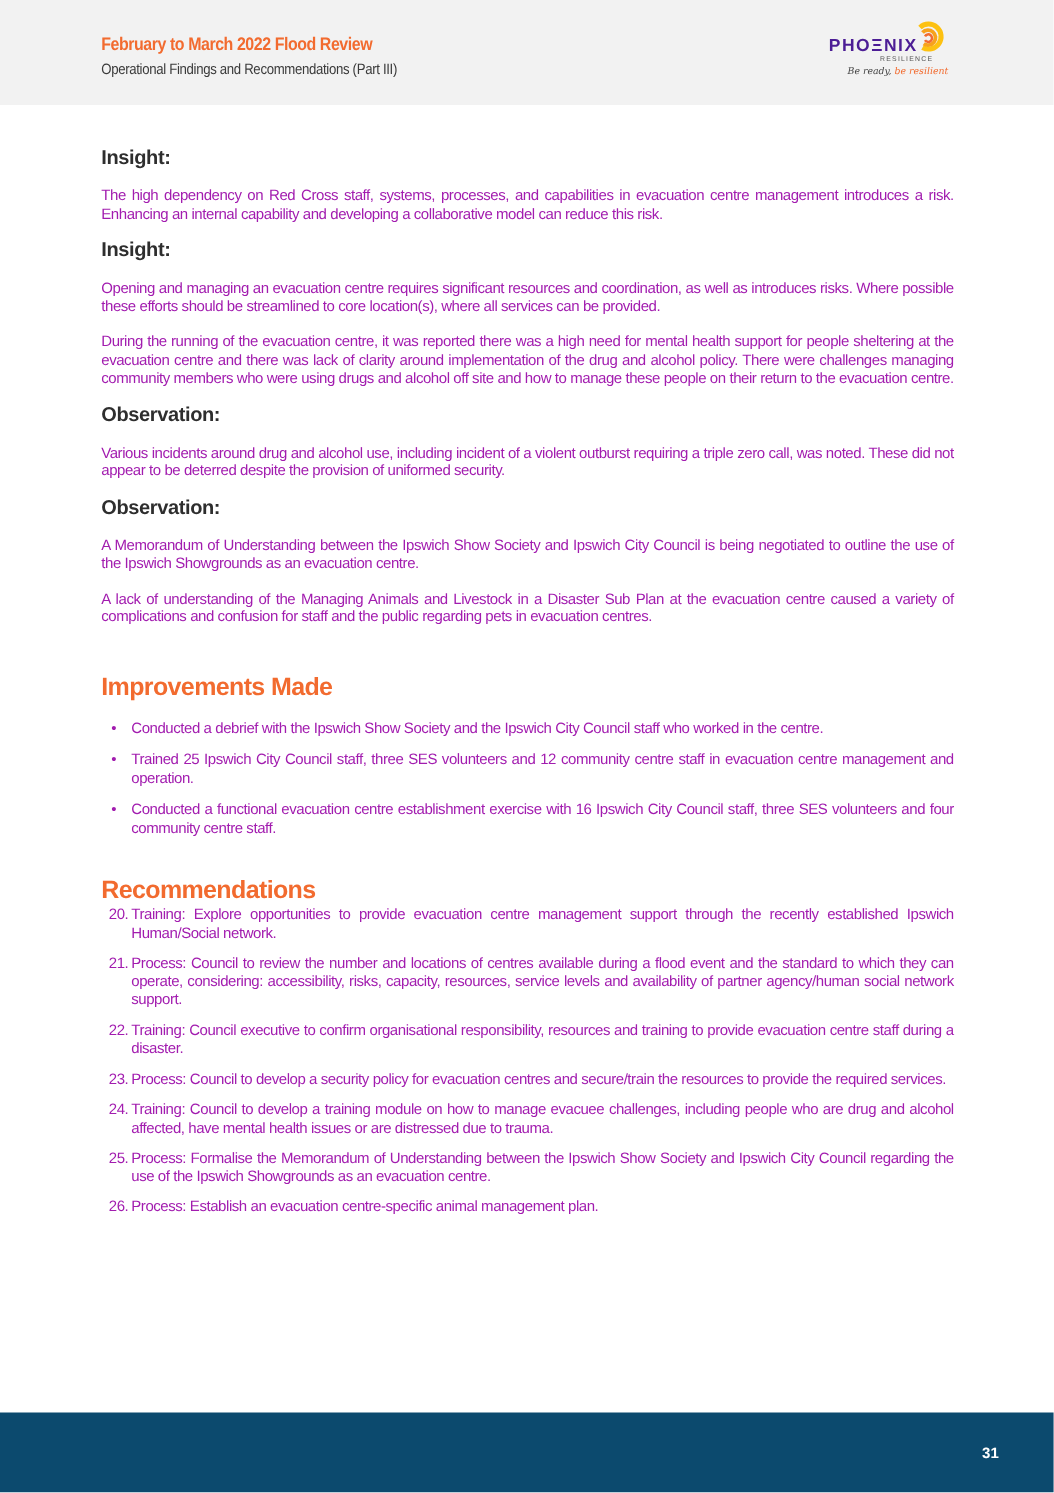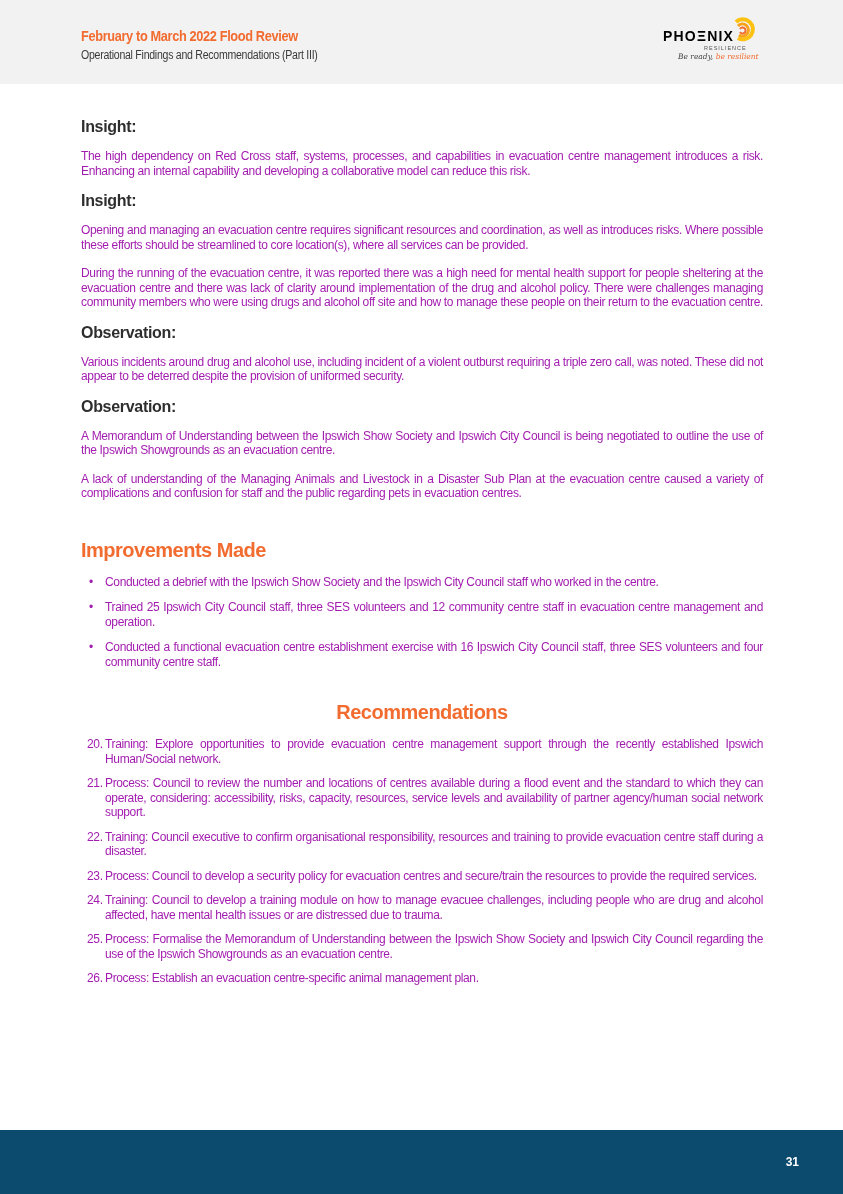--- a/index.html
+++ b/index.html
@@ -42,21 +42,21 @@
     .logo {
       position: absolute;
       left: 660px; top: 16px;
       width: 100px; height: 50px;
     }
     .logo-word {
       position: absolute;
       left: 3px; top: 12px;
       font-size: 14px;
       font-weight: bold;
-      color: #000000;
+      color: #4c1d95;
       letter-spacing: 1.2px;
       white-space: nowrap;
     }
     .logo-sub {
       position: absolute;
       left: 44px; top: 29px;
       font-size: 5.5px;
       color: #555;
       letter-spacing: 1px;
       white-space: nowrap;
@@ -183,21 +183,21 @@
   <div style="margin-top:38px;">
     <h2 class="section-heading" style="margin-bottom:13px;">Improvements Made</h2>
     <ul class="bullets">
       <li class="txt"><span class="dot">•</span><span>Conducted a debrief with the Ipswich Show Society and the Ipswich City Council staff who worked in the centre.</span></li>
       <li class="txt"><span class="dot">•</span><span>Trained 25 Ipswich City Council staff, three SES volunteers and 12 community centre staff in evacuation centre management and operation.</span></li>
       <li class="txt"><span class="dot">•</span><span>Conducted a functional evacuation centre establishment exercise with 16 Ipswich City Council staff, three SES volunteers and four community centre staff.</span></li>
     </ul>
   </div>
 
   <div style="margin-top:32px;">
-    <h2 class="section-heading" style="margin-bottom:13px;text-align:center;">Recommendations</h2>
+    <h2 class="section-heading" style="">Recommendations</h2>
     <ol class="numlist">
       <li class="txt"><span class="num">20.</span><span>Training: Explore opportunities to provide evacuation centre management support through the recently established Ipswich Human/Social network.</span></li>
       <li class="txt"><span class="num">21.</span><span>Process: Council to review the number and locations of centres available during a flood event and the standard to which they can operate, considering: accessibility, risks, capacity, resources, service levels and availability of partner agency/human social network support.</span></li>
       <li class="txt"><span class="num">22.</span><span>Training: Council executive to confirm organisational responsibility, resources and training to provide evacuation centre staff during a disaster.</span></li>
       <li class="txt"><span class="num">23.</span><span>Process: Council to develop a security policy for evacuation centres and secure/train the resources to provide the required services.</span></li>
       <li class="txt"><span class="num">24.</span><span>Training: Council to develop a training module on how to manage evacuee challenges, including people who are drug and alcohol affected, have mental health issues or are distressed due to trauma.</span></li>
       <li class="txt"><span class="num">25.</span><span>Process: Formalise the Memorandum of Understanding between the Ipswich Show Society and Ipswich City Council regarding the use of the Ipswich Showgrounds as an evacuation centre.</span></li>
       <li class="txt"><span class="num">26.</span><span>Process: Establish an evacuation centre-specific animal management plan.</span></li>
     </ol>
   </div>

